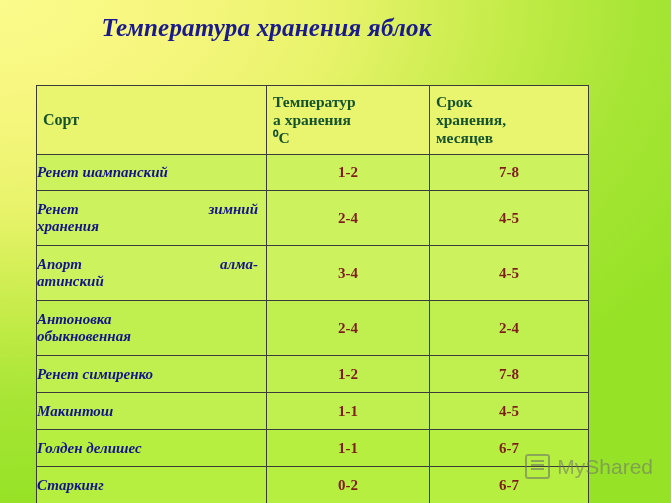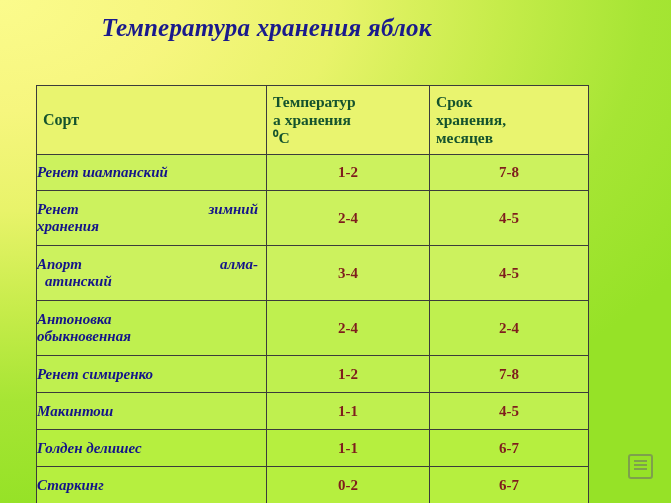--- a/index.html
+++ b/index.html
@@ -172,21 +172,21 @@
             <div>Ренет зимний</div>
             <div style="text-align:left;text-align-last:left;">хранения</div>
           </td>
           <td class="num">2-4</td>
           <td class="num">4-5</td>
         </tr>
 
         <tr class="r-light row-h2">
           <td class="name">
             <div>Апорт алма-</div>
-            <div style="text-align:center;text-align-last:left;margin-left:8px;">атинский</div>
+            <div style="text-align:center;text-align-last:left;">атинский</div>
           </td>
           <td class="num">3-4</td>
           <td class="num">4-5</td>
         </tr>
 
         <tr class="r-mid row-h2">
           <td class="name">
             <div style="text-align:center;text-align-last:left;">Антоновка</div>
             <div style="text-align:left;text-align-last:left;">обыкновенная</div>
           </td>
@@ -225,15 +225,16 @@
           <td class="num">0-2</td>
           <td class="num">6-7</td>
         </tr>
 
       </tbody>
     </table>
   </div>
 
   <div id="watermark">
     <div class="wm-icon"></div>
+    <div class="wm-text">MyShared</div>
   </div>
 
 </div>
 
 </body></html>

